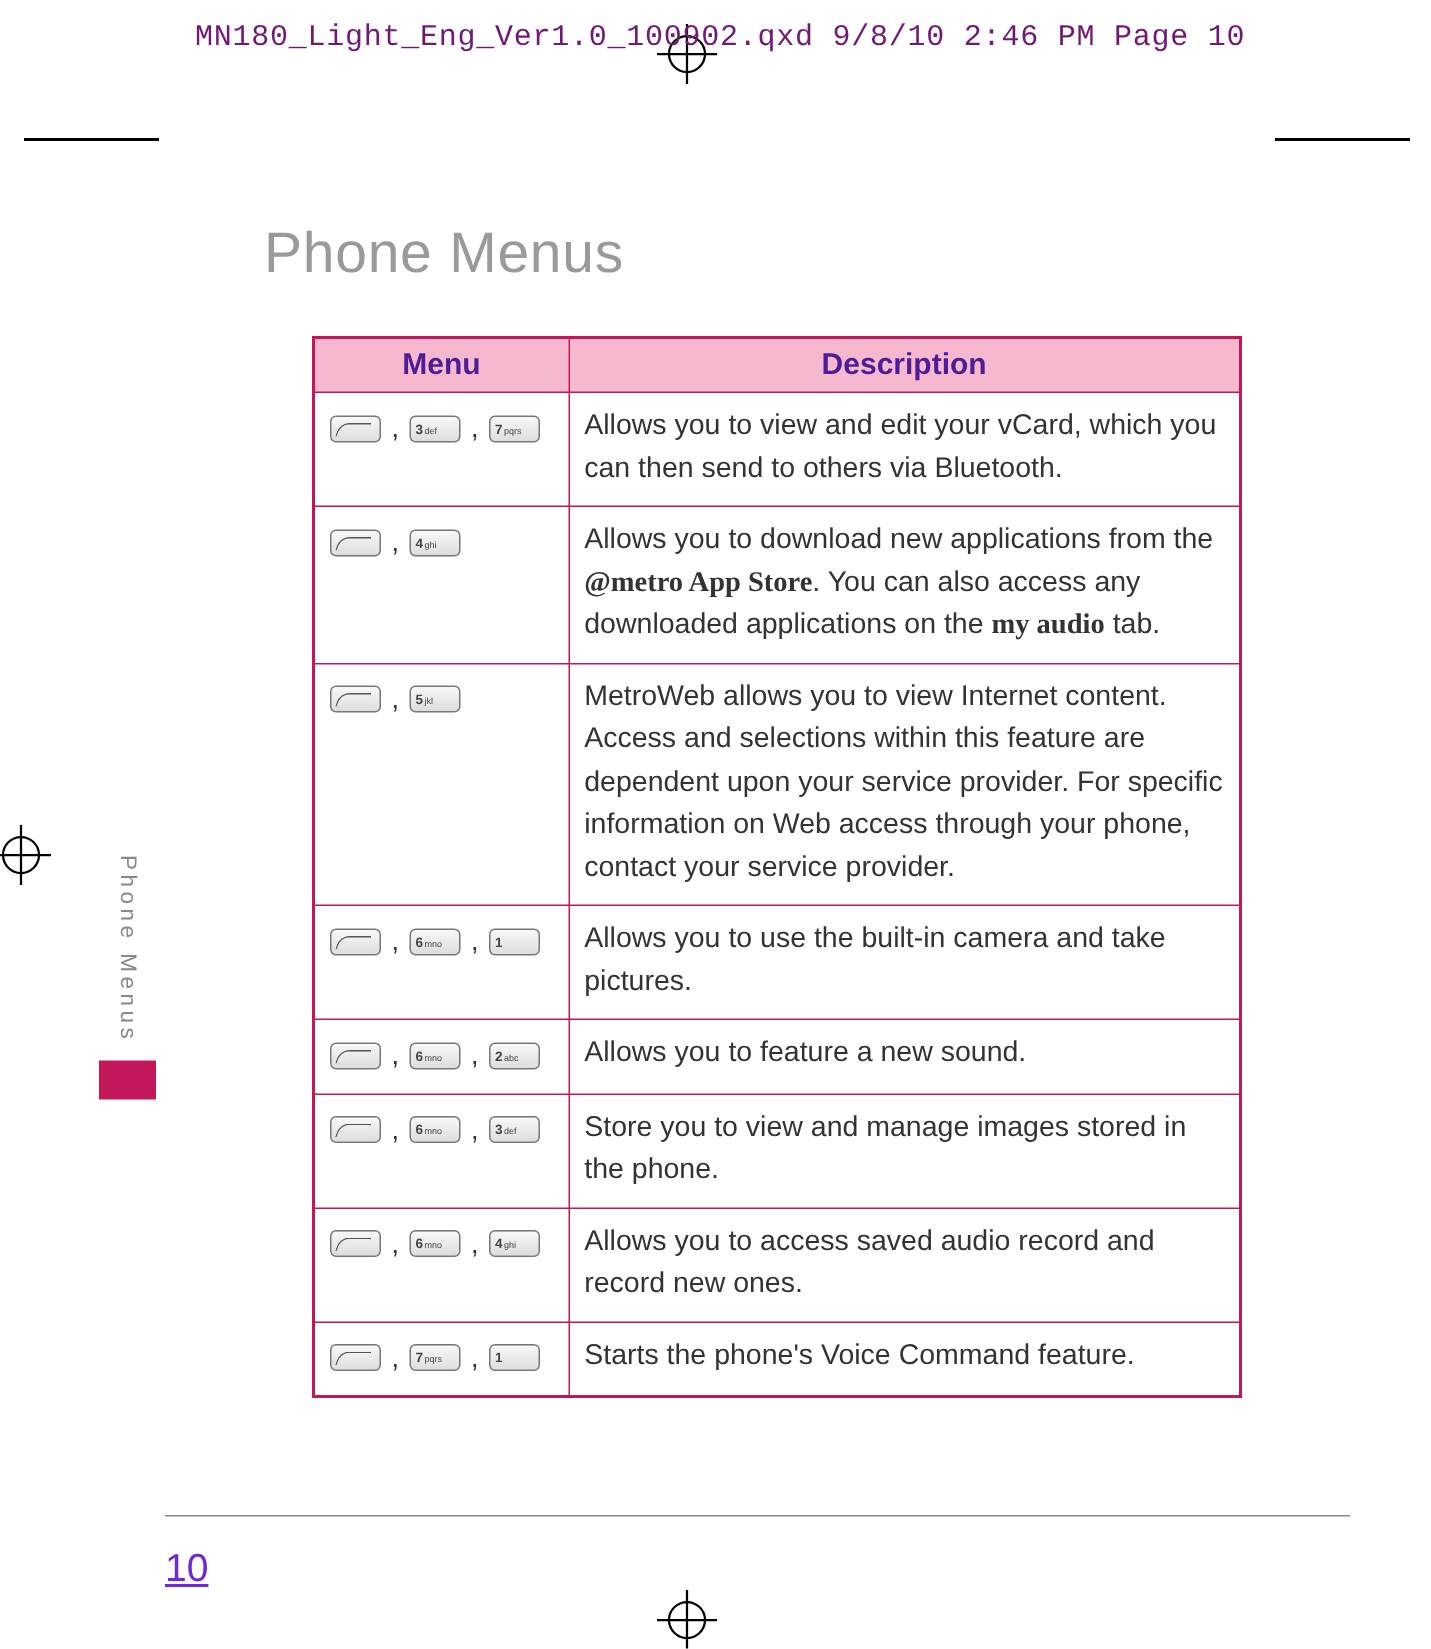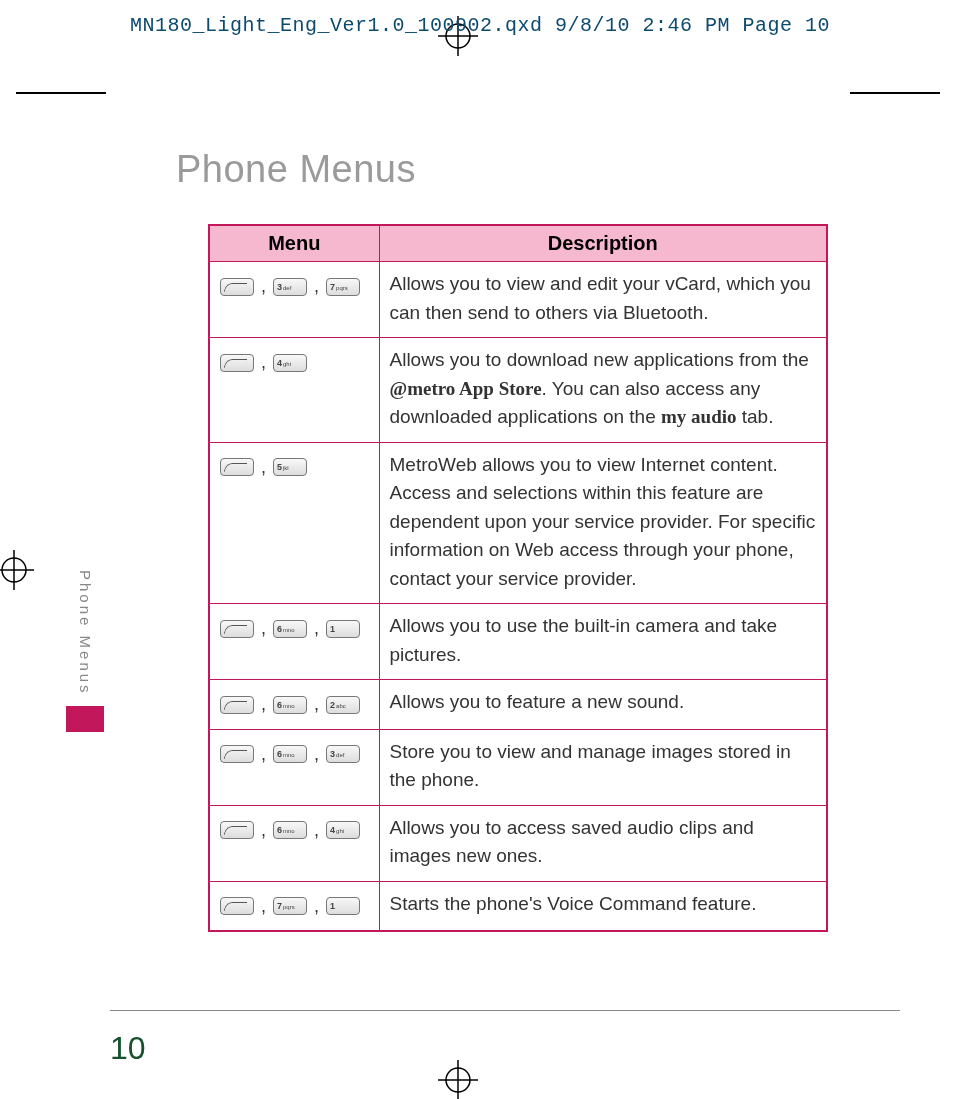--- a/index.html
+++ b/index.html
@@ -12,21 +12,21 @@
     height: 1099px;
     position: relative;
   }
   .slug {
     position: absolute;
     top: 14px;
     left: 130px;
     font-family: "Courier New", monospace;
     font-size: 20px;
     letter-spacing: 0.5px;
-    color: #0c4a6e;
+    color: #701a75;
   }
   .reg-top {
     position: absolute;
     top: 16px;
     left: 438px;
     width: 40px;
     height: 40px;
   }
   .reg-left {
     position: absolute;
@@ -87,21 +87,21 @@
   .tbl {
     position: absolute;
     left: 178px;
     top: 134px;
     width: 620px;
     border-collapse: collapse;
     border: 2px solid #c2185b;
   }
   .tbl th {
     background: #f6b8cf;
-    color: #000000;
+    color: #4c1d95;
     font-weight: 600;
     font-size: 20px;
     padding: 6px 8px;
     border: 1px solid #c2185b;
     text-align: center;
   }
   .tbl th:first-child { width: 170px; }
   .tbl td {
     border: 1px solid #c2185b;
     padding: 8px 10px 10px 10px;
@@ -147,22 +147,23 @@
     border-bottom: none;
     border-radius: 6px 0 0 0;
     transform: skewX(-20deg);
   }
   .sep { font-size: 18px; color: #333; padding: 0 2px; }
   .bold { font-weight: 700; font-family: Liberation Serif, serif; }
   .pagenum {
     position: absolute;
     left: 80px;
     top: 940px;
-    font-size: 32px;
-    color: #14532d;
+    font-size: 26px;
+    color: #6d28d9;
+    text-decoration: underline;
   }
   .pagerule {
     position: absolute;
     left: 80px;
     top: 920px;
     width: 790px;
     height: 1px;
     background: #888;
   }
 </style>
@@ -226,21 +227,21 @@
         <tr>
           <td class="menu-cell"><span class="key soft"></span><span class="sep"> , </span><span class="key">6<span class="sub">mno</span></span><span class="sep"> , </span><span class="key">2<span class="sub">abc</span></span></td>
           <td><span>Allows you to feature a new sound.</span></td>
         </tr>
         <tr>
           <td class="menu-cell"><span class="key soft"></span><span class="sep"> , </span><span class="key">6<span class="sub">mno</span></span><span class="sep"> , </span><span class="key">3<span class="sub">def</span></span></td>
           <td><span>Store you to view and manage images stored in the phone.</span></td>
         </tr>
         <tr>
           <td class="menu-cell"><span class="key soft"></span><span class="sep"> , </span><span class="key">6<span class="sub">mno</span></span><span class="sep"> , </span><span class="key">4<span class="sub">ghi</span></span></td>
-          <td><span>Allows you to access saved audio clips and images new ones.</span></td>
+          <td><span>Allows you to access saved audio record and record new ones.</span></td>
         </tr>
         <tr>
           <td class="menu-cell"><span class="key soft"></span><span class="sep"> , </span><span class="key">7<span class="sub">pqrs</span></span><span class="sep"> , </span><span class="key">1</span></td>
           <td><span>Starts the phone's Voice Command feature.</span></td>
         </tr>
       </tbody>
   </table>
 
   <div class="pagerule"></div>
   <div class="pagenum">10</div>

